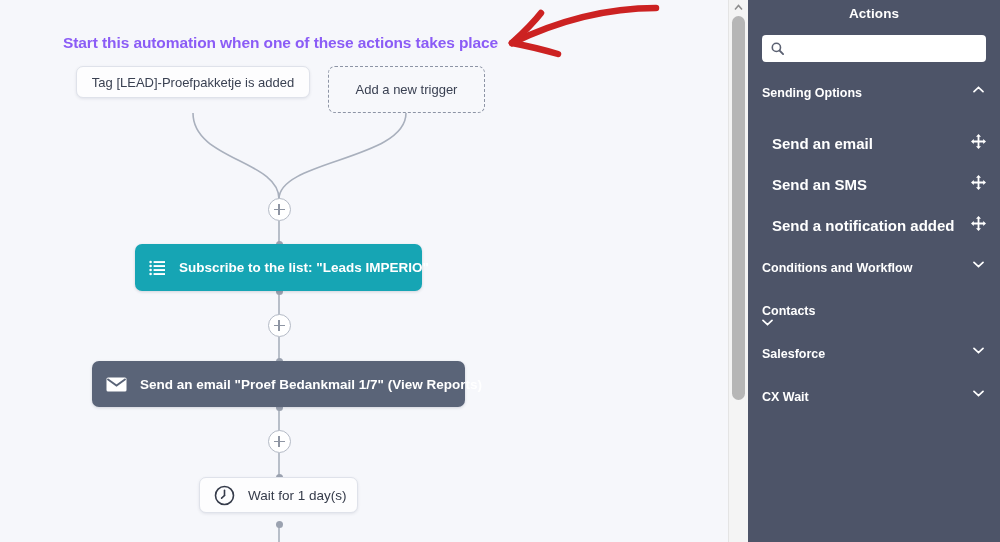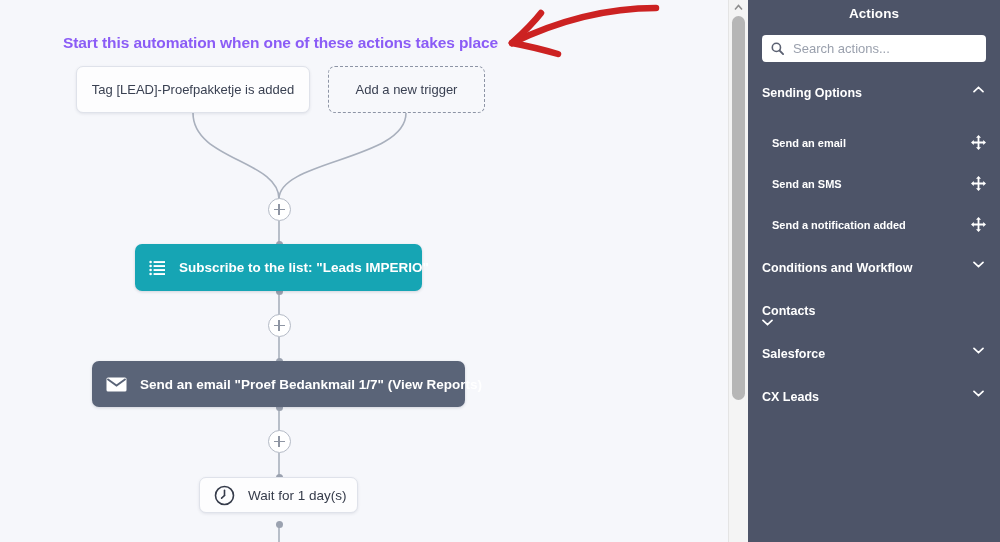--- a/index.html
+++ b/index.html
@@ -224,21 +224,21 @@
     font-size: 12.5px;
     font-weight: bold;
     color: #ffffff;
   }
   .sub-item {
     display: flex;
     align-items: center;
     justify-content: space-between;
     padding: 0 14px 0 24px;
     height: 20px;
-    font-size: 11px;
+    font-size: 15px;
     font-weight: bold;
     color: #ffffff;
   }
   .chevron { display: flex; align-items: center; }
 </style>
 </head>
 <body>
 
 <div id="app">
 
@@ -258,21 +258,21 @@
 
       <line x1="279" y1="337" x2="279" y2="361" stroke="#a9b0bd" stroke-width="1.6"></line>
 
       <line x1="279" y1="407" x2="279" y2="431" stroke="#a9b0bd" stroke-width="1.6"></line>
 
       <line x1="279" y1="453" x2="279" y2="477" stroke="#a9b0bd" stroke-width="1.6"></line>
 
       <line x1="279" y1="524" x2="279" y2="542" stroke="#a9b0bd" stroke-width="1.6"></line>
     </svg>
 
-    <div class="node trigger-box" style="left:76px; top:66px; width:234px; height:47px;">
+    <div class="node trigger-box" style="left:76px; top:66px; width:234px; height:32px;">
       <span>Tag [LEAD]-Proefpakketje is added</span>
     </div>
 
     <div class="node trigger-box dashed" style="left:328px; top:66px; width:157px; height:47px;">
       <span>Add a new trigger</span>
     </div>
 
     <div class="plus-node" style="left:267.5px; top:198px;"></div>
     <div class="plus-node" style="left:267.5px; top:314px;"></div>
     <div class="plus-node" style="left:267.5px; top:430px;"></div>
@@ -343,21 +343,20 @@
 
     <div id="sidebar-title">Actions</div>
 
     <div id="search-wrap">
       <span class="search-icon">
         <svg width="13" height="13" viewBox="0 0 13 13">
           <circle cx="5.4" cy="5.4" r="4.1" fill="none" stroke="#5b6172" stroke-width="1.6"></circle>
           <line x1="8.5" y1="8.5" x2="12.1" y2="12.1" stroke="#5b6172" stroke-width="1.8" stroke-linecap="round"></line>
         </svg>
       </span>
-      <input id="search-input" type="text" placeholder="Search actions..." style="">
     </div>
 
     <div class="section-head" style="margin-top:24px;">
       <span>Sending Options</span>
       <span class="chevron">
         <svg width="11" height="7" viewBox="0 0 11 7">
           <path d="M1 5.6 L5.5 1.4 L10 5.6" fill="none" stroke="#ffffff" stroke-width="1.7" stroke-linecap="round"></path>
         </svg>
       </span>
     </div>
@@ -410,21 +409,21 @@
     <div class="section-head" style="margin-top:21px;">
       <span>Salesforce</span>
       <span class="chevron">
         <svg width="11" height="7" viewBox="0 0 11 7">
           <path d="M1 1.4 L5.5 5.6 L10 1.4" fill="none" stroke="#ffffff" stroke-width="1.7" stroke-linecap="round"></path>
         </svg>
       </span>
     </div>
 
     <div class="section-head" style="margin-top:21px;">
-      <span>CX Leads</span>
+      <span>CX Wait</span>
       <span class="chevron">
         <svg width="11" height="7" viewBox="0 0 11 7">
           <path d="M1 1.4 L5.5 5.6 L10 1.4" fill="none" stroke="#ffffff" stroke-width="1.7" stroke-linecap="round"></path>
         </svg>
       </span>
     </div>
 
   </div>
 </div>
 

